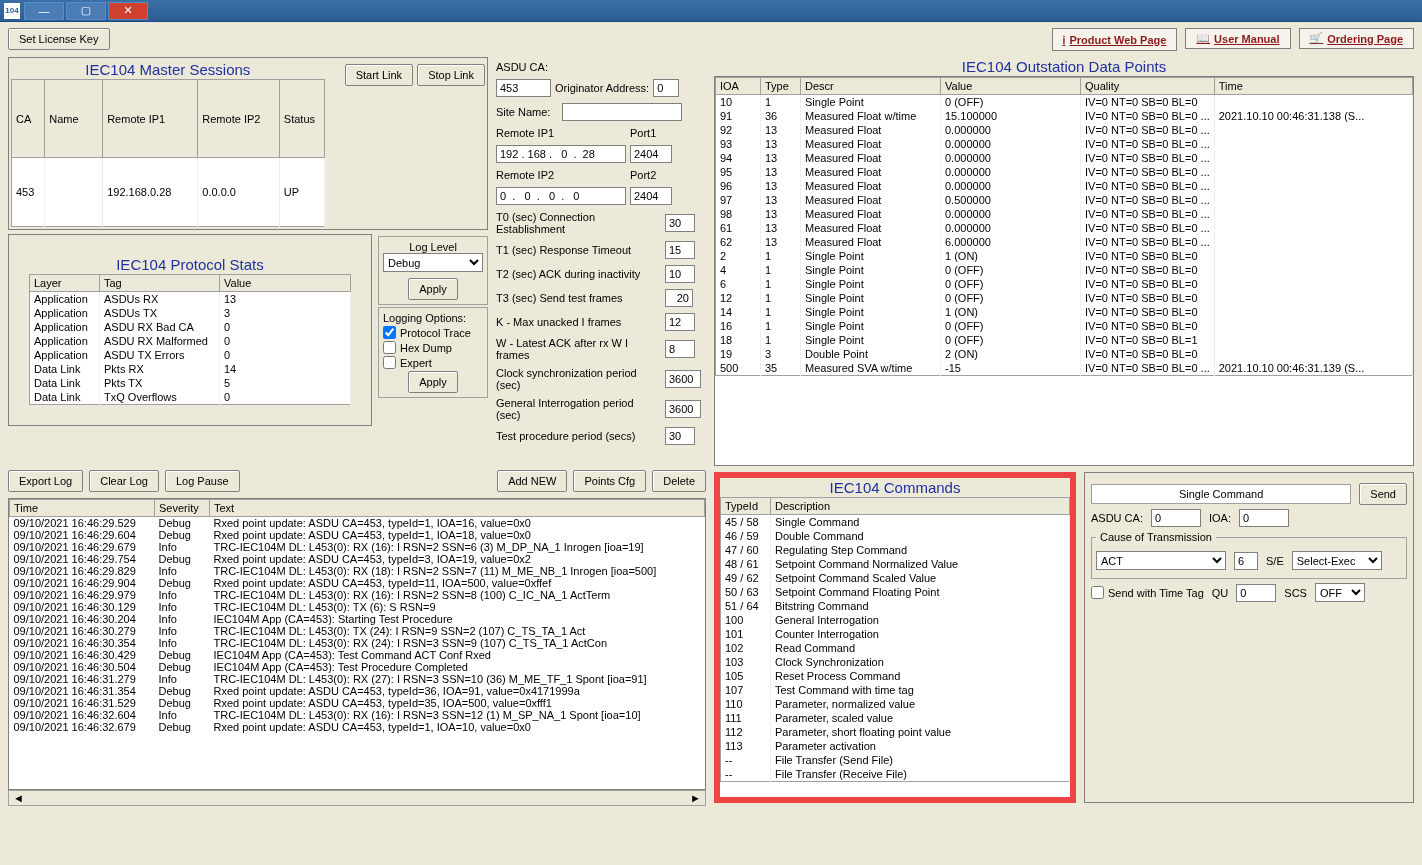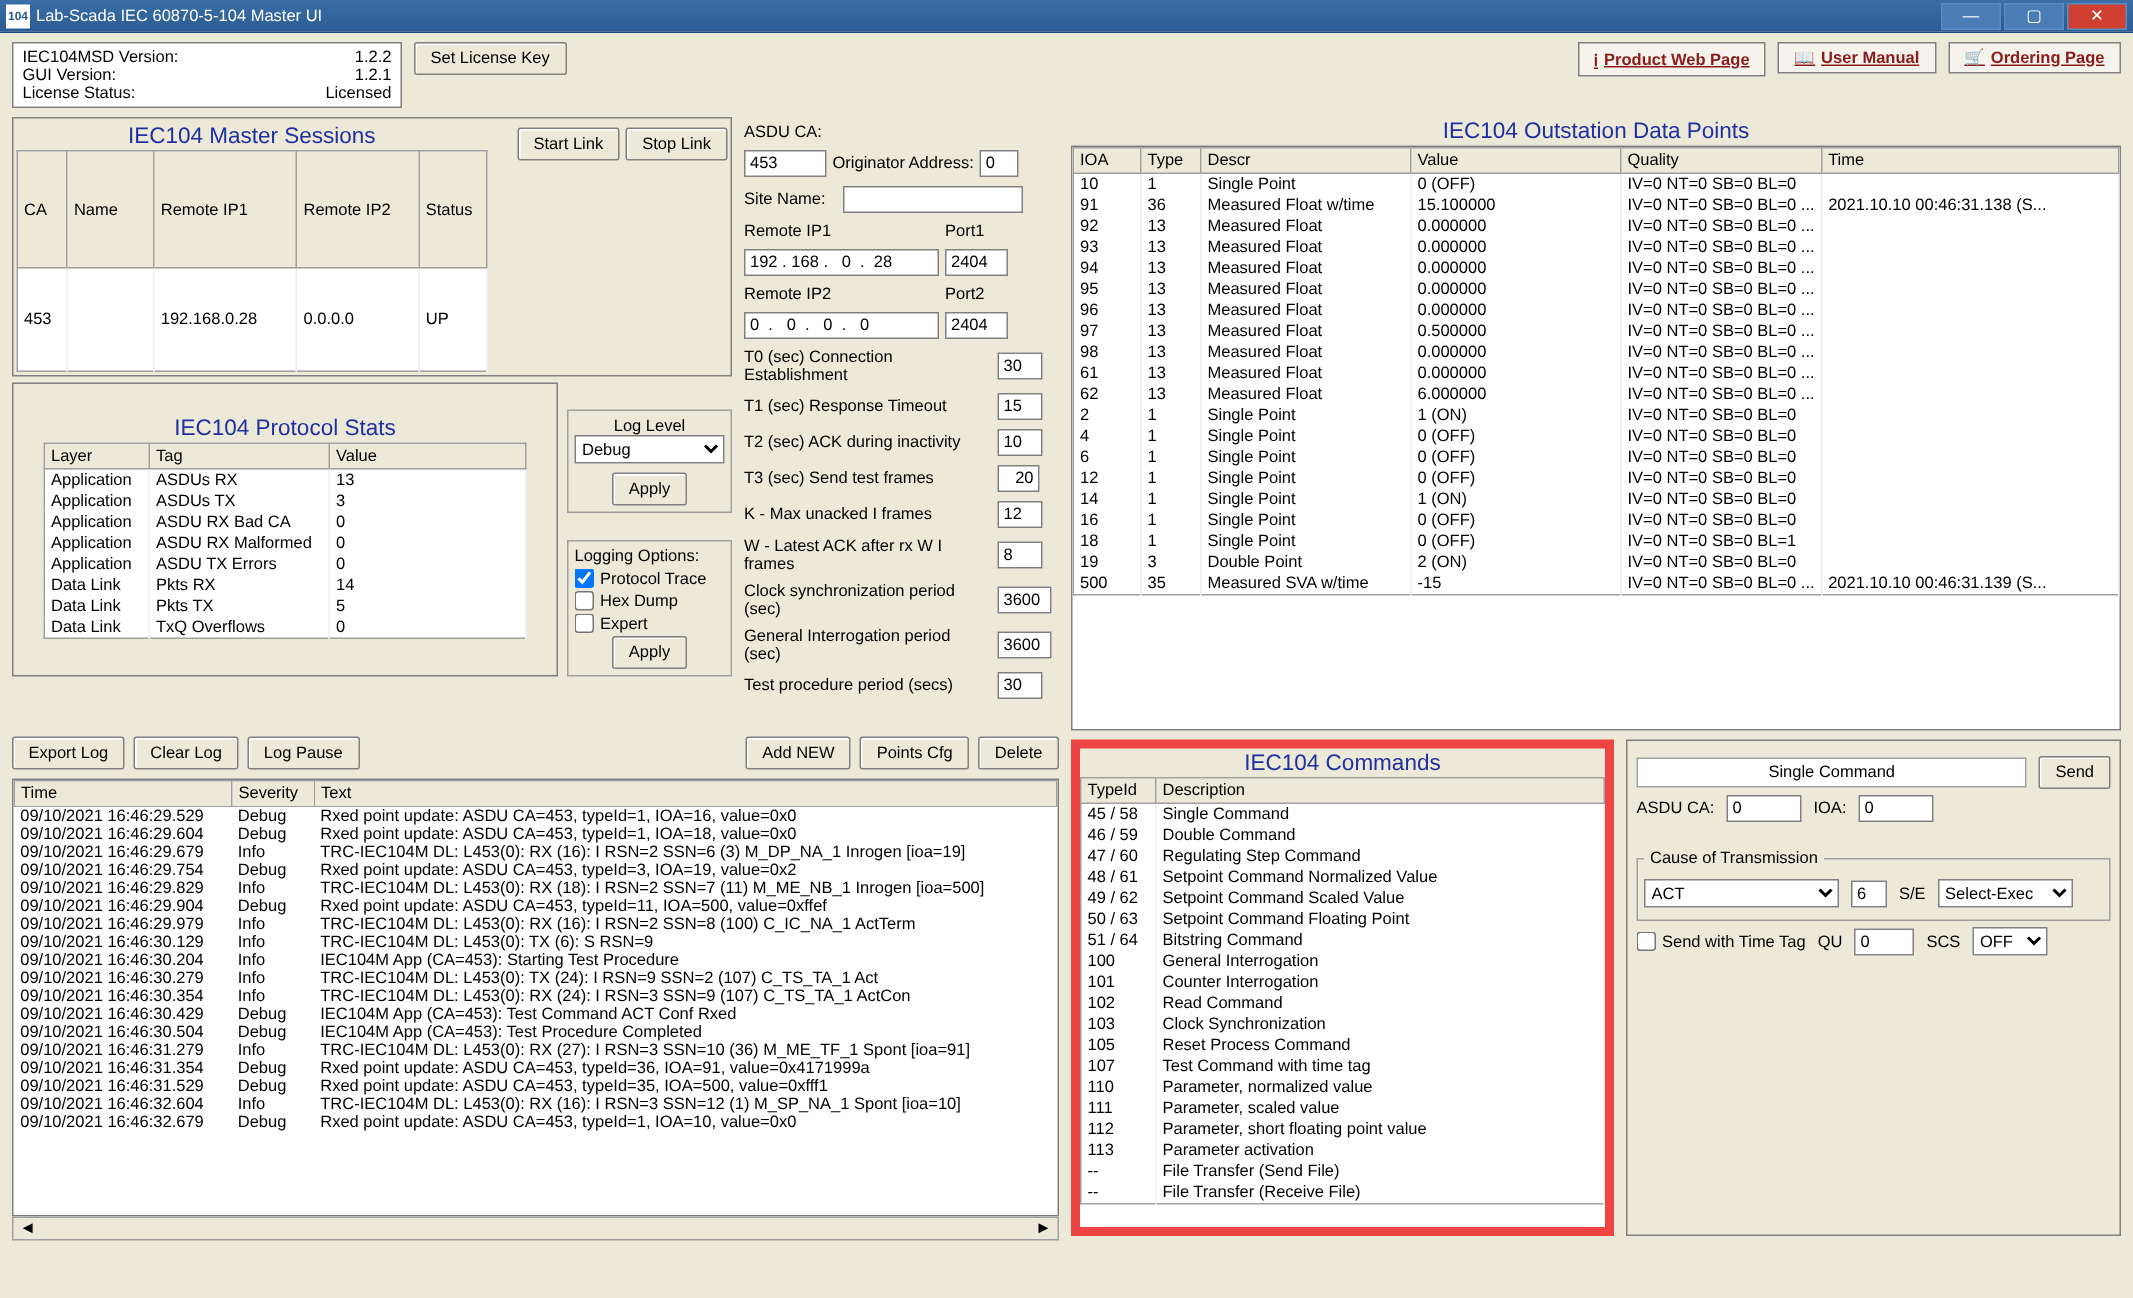--- a/index.html
+++ b/index.html
@@ -19,21 +19,21 @@
 .content{display:flex;padding:0 8px;gap:8px}
 .leftcol{width:480px;display:flex;flex-direction:column;gap:4px}
 .midcol{width:210px;display:flex;flex-direction:column;gap:2px;padding-top:2px}
 .rightcol{flex:1;display:flex;flex-direction:column}
 .panel{border:1px solid #808080;background:#ece9d8;position:relative}
 .panel-title{color:#2030a0;font-size:15px;text-align:center;padding:1px 0;font-weight:normal}
 .grid{width:100%;border-collapse:collapse;background:#fff;border:1px solid #a0a0a0}
 .grid th{background:#ece9d8;border:1px solid #a0a0a0;text-align:left;padding:2px 4px;font-weight:normal}
 .grid td{border-right:1px solid #eee;padding:1px 4px;white-space:nowrap;overflow:hidden}
 .grid tr{height:14px}
-fieldset{border:1px solid #a0a0a0;padding:4px;margin-top:18px}
+fieldset{border:1px solid #a0a0a0;padding:4px;margin-top:2px}
 legend{padding:0 4px}
 .field{display:flex;align-items:center;gap:4px;margin:2px 0}
 .field label{font-size:11px}
 input[type=text]{border:1px solid #808080;background:#fff;padding:1px 3px;font-size:11px;height:18px}
 select{border:1px solid #808080;background:#fff;font-size:11px;height:19px}
 .sessions-area{display:flex;gap:20px;align-items:flex-start}
 .log-area{border:1px solid #808080;background:#fff;height:292px;overflow:auto;margin-top:2px}
 .log-area table{width:100%;border-collapse:collapse}
 .log-area th{position:sticky;top:0;background:#ece9d8;border:1px solid #a0a0a0;text-align:left;padding:2px 4px;font-weight:normal}
 .log-area td{padding:0 4px;white-space:nowrap}
@@ -43,43 +43,28 @@
 .cmd-bottom{display:flex;gap:8px;margin-top:6px}
 .cmdpanel{flex:1;border:6px solid #ef4444}
 .cmdright{width:330px;border:1px solid #808080;padding:6px}
 .fr{display:flex;gap:8px;align-items:center;margin:4px 0}
 </style>
 </head>
 <body>
 
 <div class="titlebar">
   <div class="ico">104</div>
-  <div class="title">Lab-Scada IEC 60870-5-104 Master UI</div>
   <div class="wbtns">
     <div class="wbtn">—</div>
     <div class="wbtn">▢</div>
     <div class="wbtn close">✕</div>
   </div>
 </div>
 
 <div class="topbar">
-  <div class="verbox">
-    <div class="row">
-        <span>IEC104MSD Version:</span>
-        <span>1.2.2</span>
-      </div>
-    <div class="row">
-        <span>GUI Version:</span>
-        <span>1.2.1</span>
-      </div>
-    <div class="row">
-        <span>License Status:</span>
-        <span>Licensed</span>
-      </div>
-  </div>
   <button class="btn">Set License Key</button>
   <div style="flex:1"></div>
   <a class="linkbtn">
       <span class="ico">ℹ</span>
       <span>Product Web Page</span>
     </a>
   <a class="linkbtn">
       <span class="ico">📖</span>
       <span>User Manual</span>
     </a>

